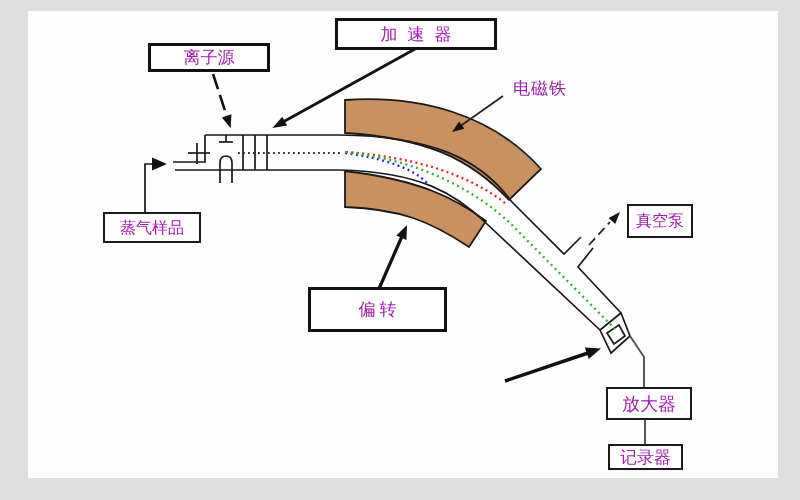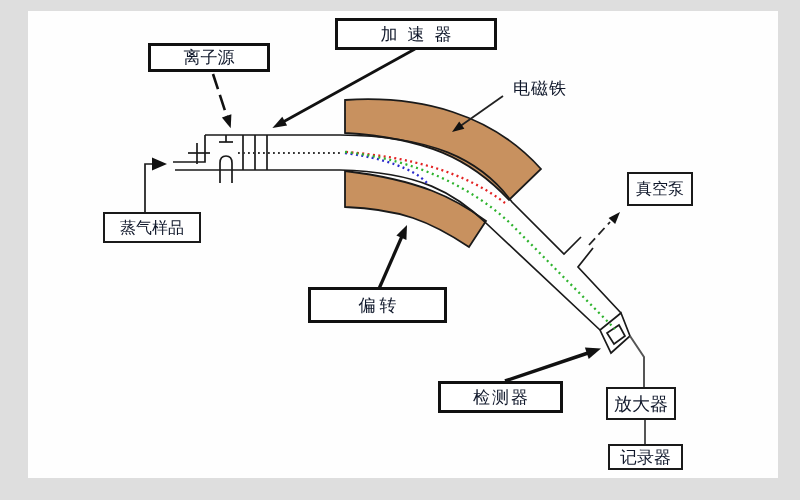--- a/index.html
+++ b/index.html
@@ -6,33 +6,33 @@
   body{
     width:800px;height:500px;position:relative;overflow:hidden;
     background:#dedede;
     font-family:"DejaVu Sans","Liberation Sans",sans-serif;
   }
   #stage{position:absolute;left:0;top:0;width:800px;height:500px;}
   #canvas{position:absolute;left:28px;top:11px;width:750px;height:467px;background:#fefefe;}
   svg{position:absolute;left:0;top:0;}
   .lbl{
     position:absolute;box-sizing:border-box;display:flex;align-items:center;justify-content:center;
-    background:#ffffff;color:#0f172a;font-size:17px;line-height:1;white-space:nowrap;
+    background:#ffffff;color:#a21caf;font-size:17px;line-height:1;white-space:nowrap;
   }
   .boxed3{border:3px solid #111;}
   .boxed2{border:2px solid #1a1a1a;}
   .plain{background:transparent;text-align:center;}
   #ion-source-label   {left:148px;top:43px;width:122px;height:29px;}
   #accelerator-label  {left:335px;top:18px;width:162px;height:32px;letter-spacing:10px;text-indent:10px;}
   #electromagnet-label{left:508px;top:78px;width:64px;height:20px;font-size:17px;letter-spacing:1px;}
   #vapor-sample-label {left:103px;top:212px;width:98px;height:31px;font-size:16px;}
-  #deflection-label   {left:308px;top:287px;width:139px;height:36px;letter-spacing:4px;text-indent:4px;}
-  #vacuum-pump-label  {left:627px;top:172px;width:66px;height:34px;font-size:16px;}
+  #deflection-label   {left:308px;top:287px;width:139px;height:45px;letter-spacing:4px;text-indent:4px;}
+  #vacuum-pump-label  {left:627px;top:204px;width:66px;height:34px;font-size:16px;}
   #detector-label     {left:438px;top:381px;width:125px;height:32px;letter-spacing:2px;text-indent:2px;}
-  #amplifier-label    {left:606px;top:387px;width:70px;height:33px;font-size:18px;}
+  #amplifier-label    {left:606px;top:387px;width:86px;height:33px;font-size:18px;}
   #recorder-label     {left:608px;top:444px;width:75px;height:26px;font-size:17px;text-align:center;}
 </style>
 </head>
 <body>
 
 <div id="stage">
   <div id="canvas"></div>
 
   <svg width="800" height="500" viewBox="0 0 800 500">
 
@@ -108,16 +108,15 @@
       </g>
     </g>
   </svg>
 
   <div class="lbl boxed3" id="ion-source-label">离子源</div>
   <div class="lbl boxed3" id="accelerator-label">加速器</div>
   <div class="lbl plain" id="electromagnet-label">电磁铁</div>
   <div class="lbl boxed2" id="vapor-sample-label">蒸气样品</div>
   <div class="lbl boxed3" id="deflection-label">偏转</div>
   <div class="lbl boxed2" id="vacuum-pump-label">真空泵</div>
-  <div class="lbl boxed3" id="detector-label">检测器</div>
   <div class="lbl boxed2" id="amplifier-label">放大器</div>
   <div class="lbl boxed2" id="recorder-label">记录器</div>
 </div>
 
 </body></html>

